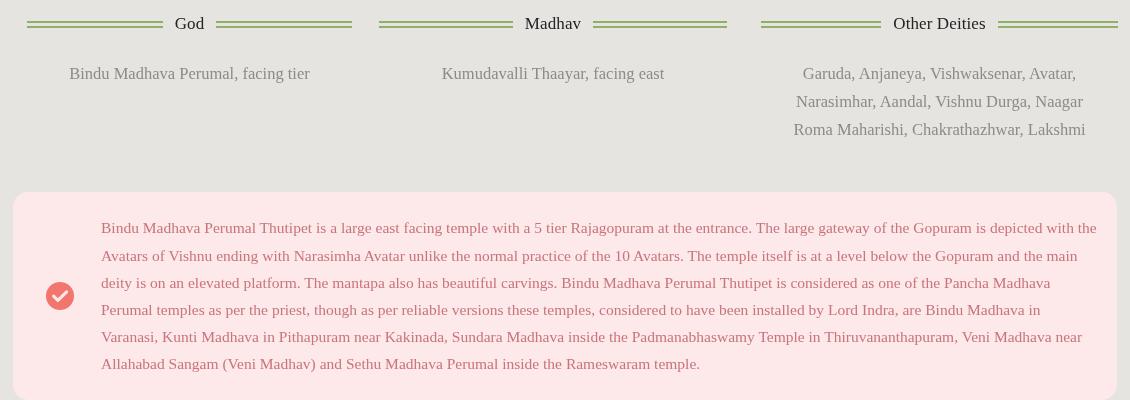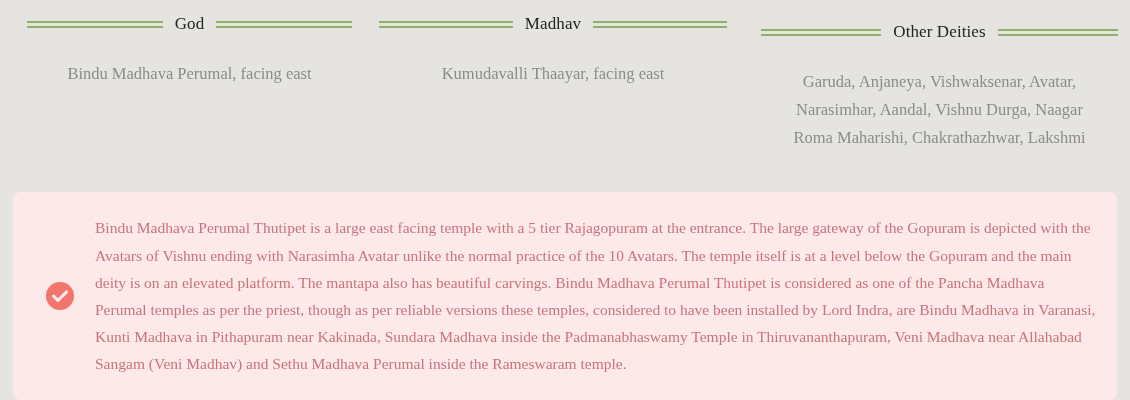--- a/index.html
+++ b/index.html
@@ -20,21 +20,21 @@
     display: flex;
     width: 1130px;
     padding-top: 11px;
     box-sizing: border-box;
   }
   .deity-col {
     box-sizing: border-box;
   }
   .deity-col.col-1 { width: 363px; padding: 0 11px 0 27px; }
   .deity-col.col-2 { width: 380px; padding: 0 16px 0 16px; }
-  .deity-col.col-3 { width: 387px; padding: 0 12px 0 18px; margin-top: 8px; }
+  .deity-col.col-3 { width: 387px; padding: 0 12px 0 18px; }
 
   .col-head {
     display: flex;
     align-items: center;
     height: 26px;
   }
   .col-head .rule {
     flex: 1 1 auto;
     height: 7px;
     position: relative;
@@ -71,25 +71,26 @@
   }
 
   
   .notice {
     position: absolute;
     left: 13px;
     top: 192px;
     width: 1104px;
     min-height: 208px;
     background: #fde9e9;
-    border-radius: 8px;
+    border-radius: 15px;
     box-sizing: border-box;
     padding: 14px 16px 14px 14px;
     display: flex;
     align-items: center;
+    gap: 6px;
   }
   .notice-icon {
     flex: 0 0 auto;
     width: 30px;
     height: 30px;
     margin-right: 20px;
     margin-left: 18px;
   }
   .notice-icon svg { display: block; }
   .notice-text {
@@ -105,21 +106,21 @@
 <body>
 
 <div class="deity-columns">
 
   <div class="deity-col col-1">
     <div class="col-head">
       <span class="rule left"></span>
       <span class="col-head-title">God</span>
       <span class="rule right"></span>
     </div>
-    <div class="col-body">Bindu Madhava Perumal, facing east</div>
+    <div class="col-body">Bindu Madhava Perumal, facing tier</div>
   </div>
 
   <div class="deity-col col-2">
     <div class="col-head">
       <span class="rule left"></span>
       <span class="col-head-title">Madhav</span>
       <span class="rule right"></span>
     </div>
     <div class="col-body">Kumudavalli Thaayar, facing east</div>
   </div>

